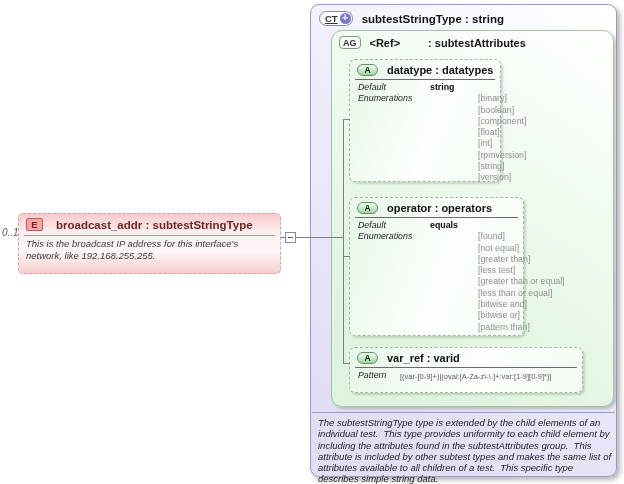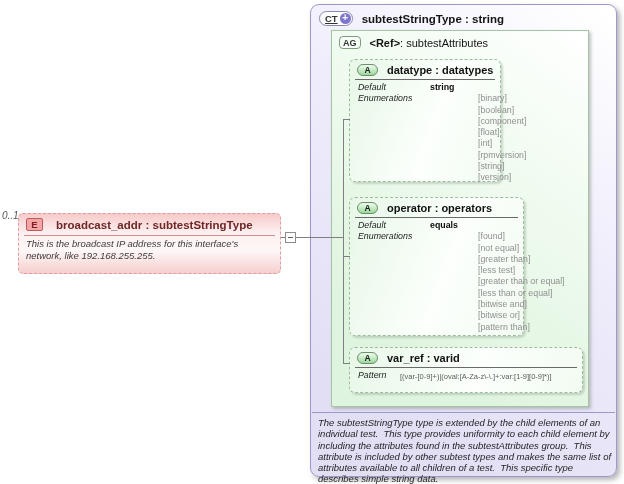--- a/index.html
+++ b/index.html
@@ -1,20 +1,20 @@
 <!DOCTYPE html>
 <html><head>
 <meta charset="utf-8">
 <style>
   * { margin:0; padding:0; box-sizing:border-box; }
   html,body { width:624px; height:484px; background:#ffffff;
     font-family:"Liberation Sans", sans-serif; position:relative; overflow:hidden; }
 
   
-  .cardinality { position:absolute; left:2px; top:210px; font-size:10px;
+  .cardinality { position:absolute; left:2px; top:227px; font-size:10px;
     font-style:italic; color:#555; }
   .element-box { position:absolute; left:18px; top:213px; width:263px; height:61px;
     border:1px dashed #e09c9c; border-radius:5px;
     background:linear-gradient(180deg,#f7caca 0%,#fdf0f0 32%,#fef7f7 62%,#f6cfcf 100%); }
   .el-header { display:flex; align-items:center; padding:4px 6px 2px 7px; }
   .e-badge { width:17px; height:13px; background:#f4a5a5; border:1px solid #bd5b5b;
     color:#7d1f1f; font-weight:bold; font-size:9.5px; display:flex;
     align-items:center; justify-content:center; border-radius:2px; flex:0 0 auto; }
   .el-title { margin-left:13px; font-weight:bold; font-size:11.5px; color:#6f2626;
     white-space:nowrap; }
@@ -38,30 +38,30 @@
   .ct-header { position:absolute; left:8px; top:6px; display:flex; align-items:center; }
   .ct-badge { position:relative; height:15px; border:1px solid #8886b5;
     border-radius:8px; background:#fdfdff; padding:0 14px 0 5px; font-weight:bold;
     font-size:9.5px; color:#333; display:flex; align-items:center;text-decoration:underline; }
   .ct-plus { position:absolute; right:1px; top:1px; width:11px; height:11px;
     border-radius:50%; background:#7e78cc; color:#ffffff; font-size:10px;
     line-height:10px; text-align:center; font-weight:bold; }
   .ct-title { margin-left:9px; font-weight:bold; font-size:11.5px; color:#141414; }
 
   
-  .ag-box { position:absolute; left:20px; top:25px; width:258px; height:377px;
+  .ag-box { position:absolute; left:20px; top:25px; width:283px; height:377px;
     background:linear-gradient(215deg,#ffffff 0%,#f0fbf0 35%,#dff4de 80%);
-    border:1px solid #a5c3a5; border-radius:0;
+    border:1px solid #a5c3a5; border-radius:11px;
     box-shadow:2px 2px 3px rgba(120,130,120,0.45); }
   .ag-header { position:absolute; left:7px; top:5px; display:flex; align-items:center; }
   .ag-badge { height:13px; border:1px solid #7d9d7d; border-radius:4px;
     background:#f6fdf6; padding:0 3px; font-weight:bold; font-size:9px; color:#333;
     display:flex; align-items:center; }
   .ag-ref { margin-left:9px; font-weight:bold; font-size:11px; color:#141414; }
-  .ag-type { font-weight:normal; font-size:11px; color:#141414; }
+  .ag-type { margin-left:28px; font-weight:bold; font-size:11px; color:#141414; }
 
   
   .attr-box { position:absolute; border:1px dashed #9cbc9c; border-radius:6px;
     background:linear-gradient(110deg,#e7f7e7 0%,#fcfffc 55%,#f2fbf2 100%);
     box-shadow:2px 2px 2px rgba(130,150,130,0.35); }
   .attr-datatype { left:17px; top:28px; width:152px; height:123px; }
   .attr-operator { left:17px; top:166px; width:175px; height:139px; }
   .attr-varref  { left:17px; top:316px; width:234px; height:46px; }
   .attr-header { display:flex; align-items:center; padding:4px 6px 2px 7px; }
   .a-badge { width:21px; height:12px; border:1px solid #6d8d6d; border-radius:6px;

